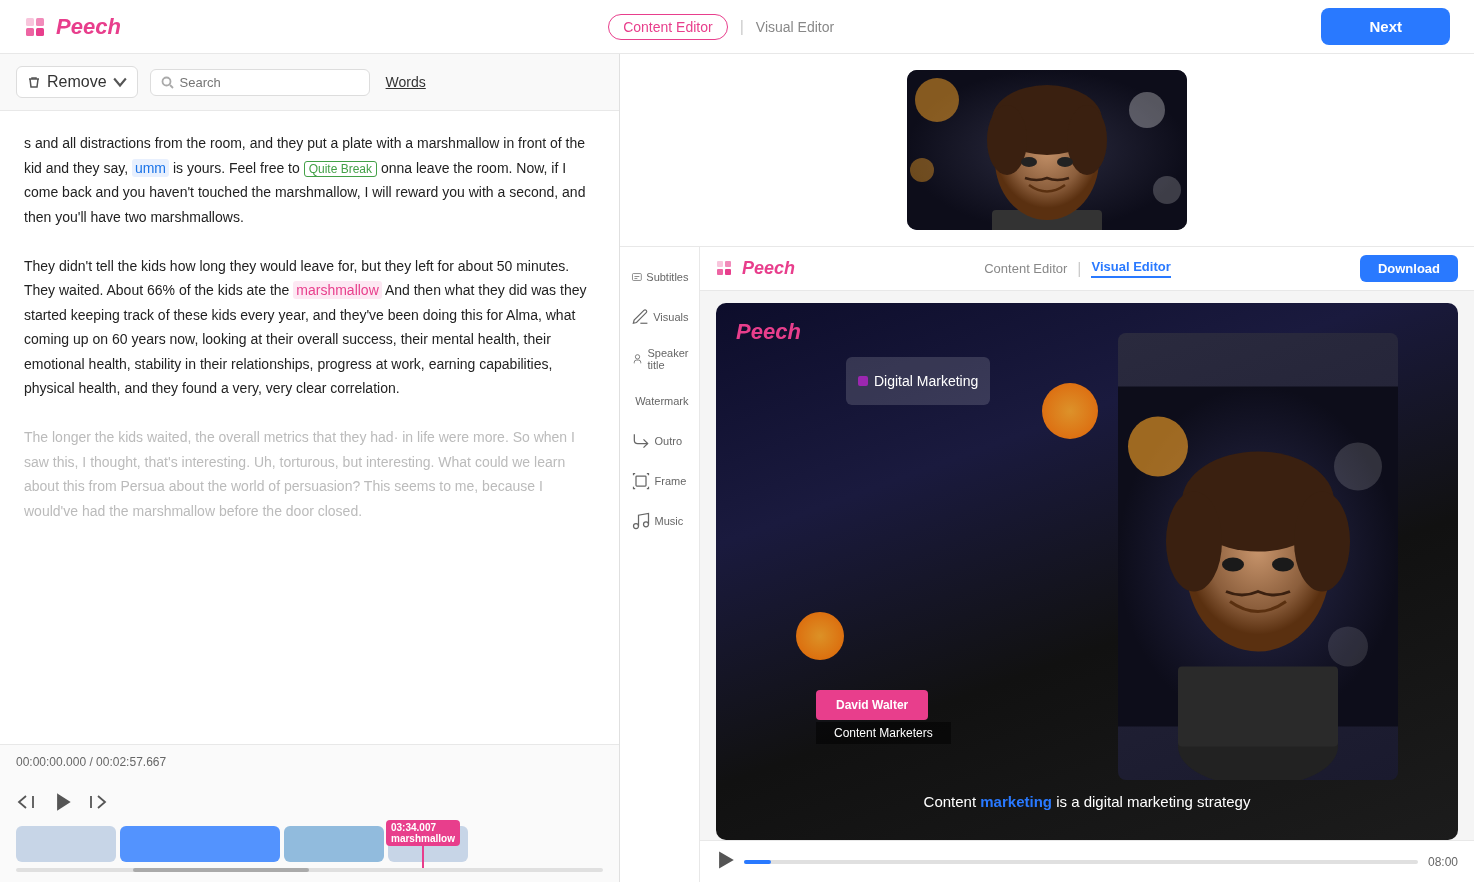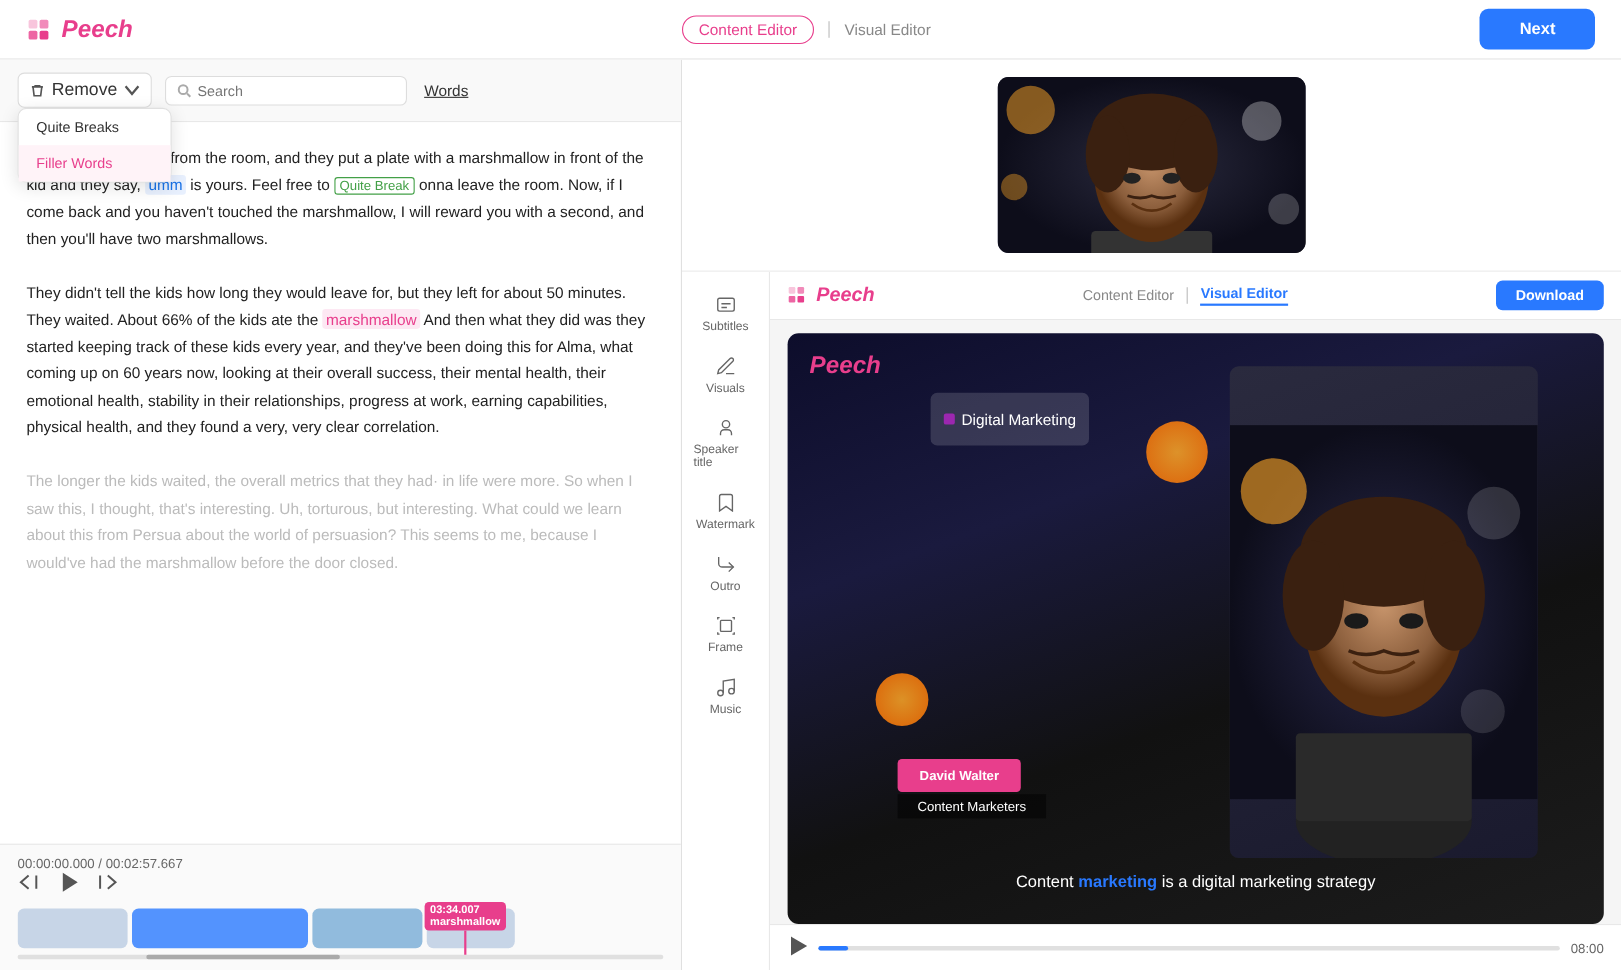--- a/index.html
+++ b/index.html
@@ -13,21 +13,21 @@
     }
     .nav-left { display: flex; align-items: center; gap: 10px; }
     .nav-logo-icon { width: 22px; height: 22px; }
     .logo-text { font-size: 22px; font-weight: 700; color: #e83e8c; font-style: italic; }
     .nav-center { display: flex; align-items: center; gap: 12px; }
     .nav-tab-active { color: #e83e8c; font-size: 14px; font-weight: 500; border: 1.5px solid #e83e8c; border-radius: 20px; padding: 4px 14px; }
     .nav-divider { color: #ccc; font-size: 16px; }
     .nav-tab-inactive { color: #888; font-size: 14px; }
     .next-btn {
       background: #2979ff; color: #fff; border: none; border-radius: 8px;
-      padding: 10px 36px; font-size: 15px; font-weight: 600; cursor: pointer;
+      padding: 10px 48px; font-size: 15px; font-weight: 600; cursor: pointer;
     }
 
     
     .main-content { display: flex; flex: 1; overflow: hidden; }
 
     
     .left-panel { width: 620px; display: flex; flex-direction: column; background: #fff; border-right: 1px solid #e0e0e0; }
 
     
     .toolbar { display: flex; align-items: center; gap: 12px; padding: 12px 16px; border-bottom: 1px solid #e8e8e8; position: relative; background: #f9f9f9; }
@@ -58,21 +58,21 @@
 
     
     .editor-content { flex: 1; overflow-y: auto; padding: 20px 24px; font-size: 14px; line-height: 1.75; color: #222; }
     .editor-content .faded { color: #bbb; }
     .highlight-blue { background: #e8f0fe; border-radius: 3px; padding: 1px 3px; color: #1a73e8; font-weight: 500; }
     .highlight-pink { background: #fde8f3; border-radius: 3px; padding: 1px 3px; color: #e83e8c; font-weight: 500; }
     .quite-break { color: #43a047; font-size: 12px; border: 1px solid #43a047; border-radius: 3px; padding: 0px 4px; }
 
     
     .timeline-section { border-top: 1px solid #e8e8e8; background: #fafafa; padding: 10px 16px; }
-    .timeline-time { font-size: 12px; color: #666; margin-bottom: 0; }
+    .timeline-time { font-size: 12px; color: #666; margin-bottom: 23px; }
     .timeline-controls { display: flex; align-items: center; gap: 16px; margin-bottom: 8px; }
     .ctrl-btn { background: none; border: none; cursor: pointer; color: #555; display: flex; align-items: center; }
     .timeline-track { position: relative; height: 48px; display: flex; align-items: center; gap: 4px; overflow: hidden; }
     .track-segment { height: 36px; border-radius: 6px; }
     .seg-light { background: #b0c4de; opacity: 0.7; }
     .seg-blue { background: #2979ff; opacity: 0.8; }
     .seg-medium { background: #64a0d0; opacity: 0.7; }
     .timeline-marker {
       position: absolute; top: 0; left: 370px;
       display: flex; flex-direction: column; align-items: center;
@@ -93,21 +93,21 @@
     
     .person-photo {
       width: 280px; height: 160px; border-radius: 10px;
       background: linear-gradient(135deg, #1a1a2e 0%, #2d2d4e 40%, #1a1a1a 100%);
       position: relative; overflow: hidden;
     }
 
     
     .visual-editor { flex: 1; display: flex; background: #f5f5f5; overflow: hidden; }
     .sidebar-icons { width: 80px; background: #fff; display: flex; flex-direction: column; align-items: center; padding-top: 12px; gap: 4px; border-right: 1px solid #e8e8e8; }
-    .sidebar-icon-item { display: flex; flex-direction: column; align-items: center; gap: 4px; padding: 8px 6px; cursor: pointer; border-radius: 8px; width: 70px; color: #666; font-size: 11px; }
+    .sidebar-icon-item { display: flex; flex-direction: row; align-items: center; gap: 4px; padding: 8px 6px; cursor: pointer; border-radius: 8px; width: 70px; color: #666; font-size: 11px; }
     .sidebar-icon-item svg { width: 20px; height: 20px; stroke: #666; fill: none; }
 
     
     .canvas-area { flex: 1; display: flex; flex-direction: column; }
 
     
     .ve-nav { display: flex; align-items: center; justify-content: space-between; background: #fff; padding: 8px 16px; border-bottom: 1px solid #e8e8e8; }
     .ve-nav-left { display: flex; align-items: center; gap: 8px; }
     .ve-logo-icon { width: 18px; height: 18px; }
     .ve-logo-text { font-size: 18px; font-weight: 700; color: #e83e8c; font-style: italic; }
@@ -197,24 +197,20 @@
         <svg viewBox="0 0 14 14" fill="none" stroke="#555" stroke-width="1.5">
           <polyline points="2,4 12,4"></polyline>
           <path d="M5 4V3h4v1M3 4l1 8h6l1-8"></path>
         </svg>
         <span>Remove</span>
         <svg viewBox="0 0 12 8" fill="none" stroke="#555" stroke-width="1.8" width="10" height="8">
           <polyline points="1,1 6,7 11,1"></polyline>
         </svg>
       </button>
 
-      <div class="dropdown-menu">
-        <div class="dropdown-item">Quite Breaks</div>
-        <div class="dropdown-item active">Filler Words</div>
-      </div>
 
       <div class="search-box">
         <svg width="13" height="13" viewBox="0 0 13 13" fill="none" stroke="#aaa" stroke-width="1.8">
           <circle cx="5.5" cy="5.5" r="4"></circle>
           <line x1="9" y1="9" x2="12" y2="12"></line>
         </svg>
         <input type="text" placeholder="Search" style="">
       </div>
       <span class="words-label">Words</span>
     </div>

